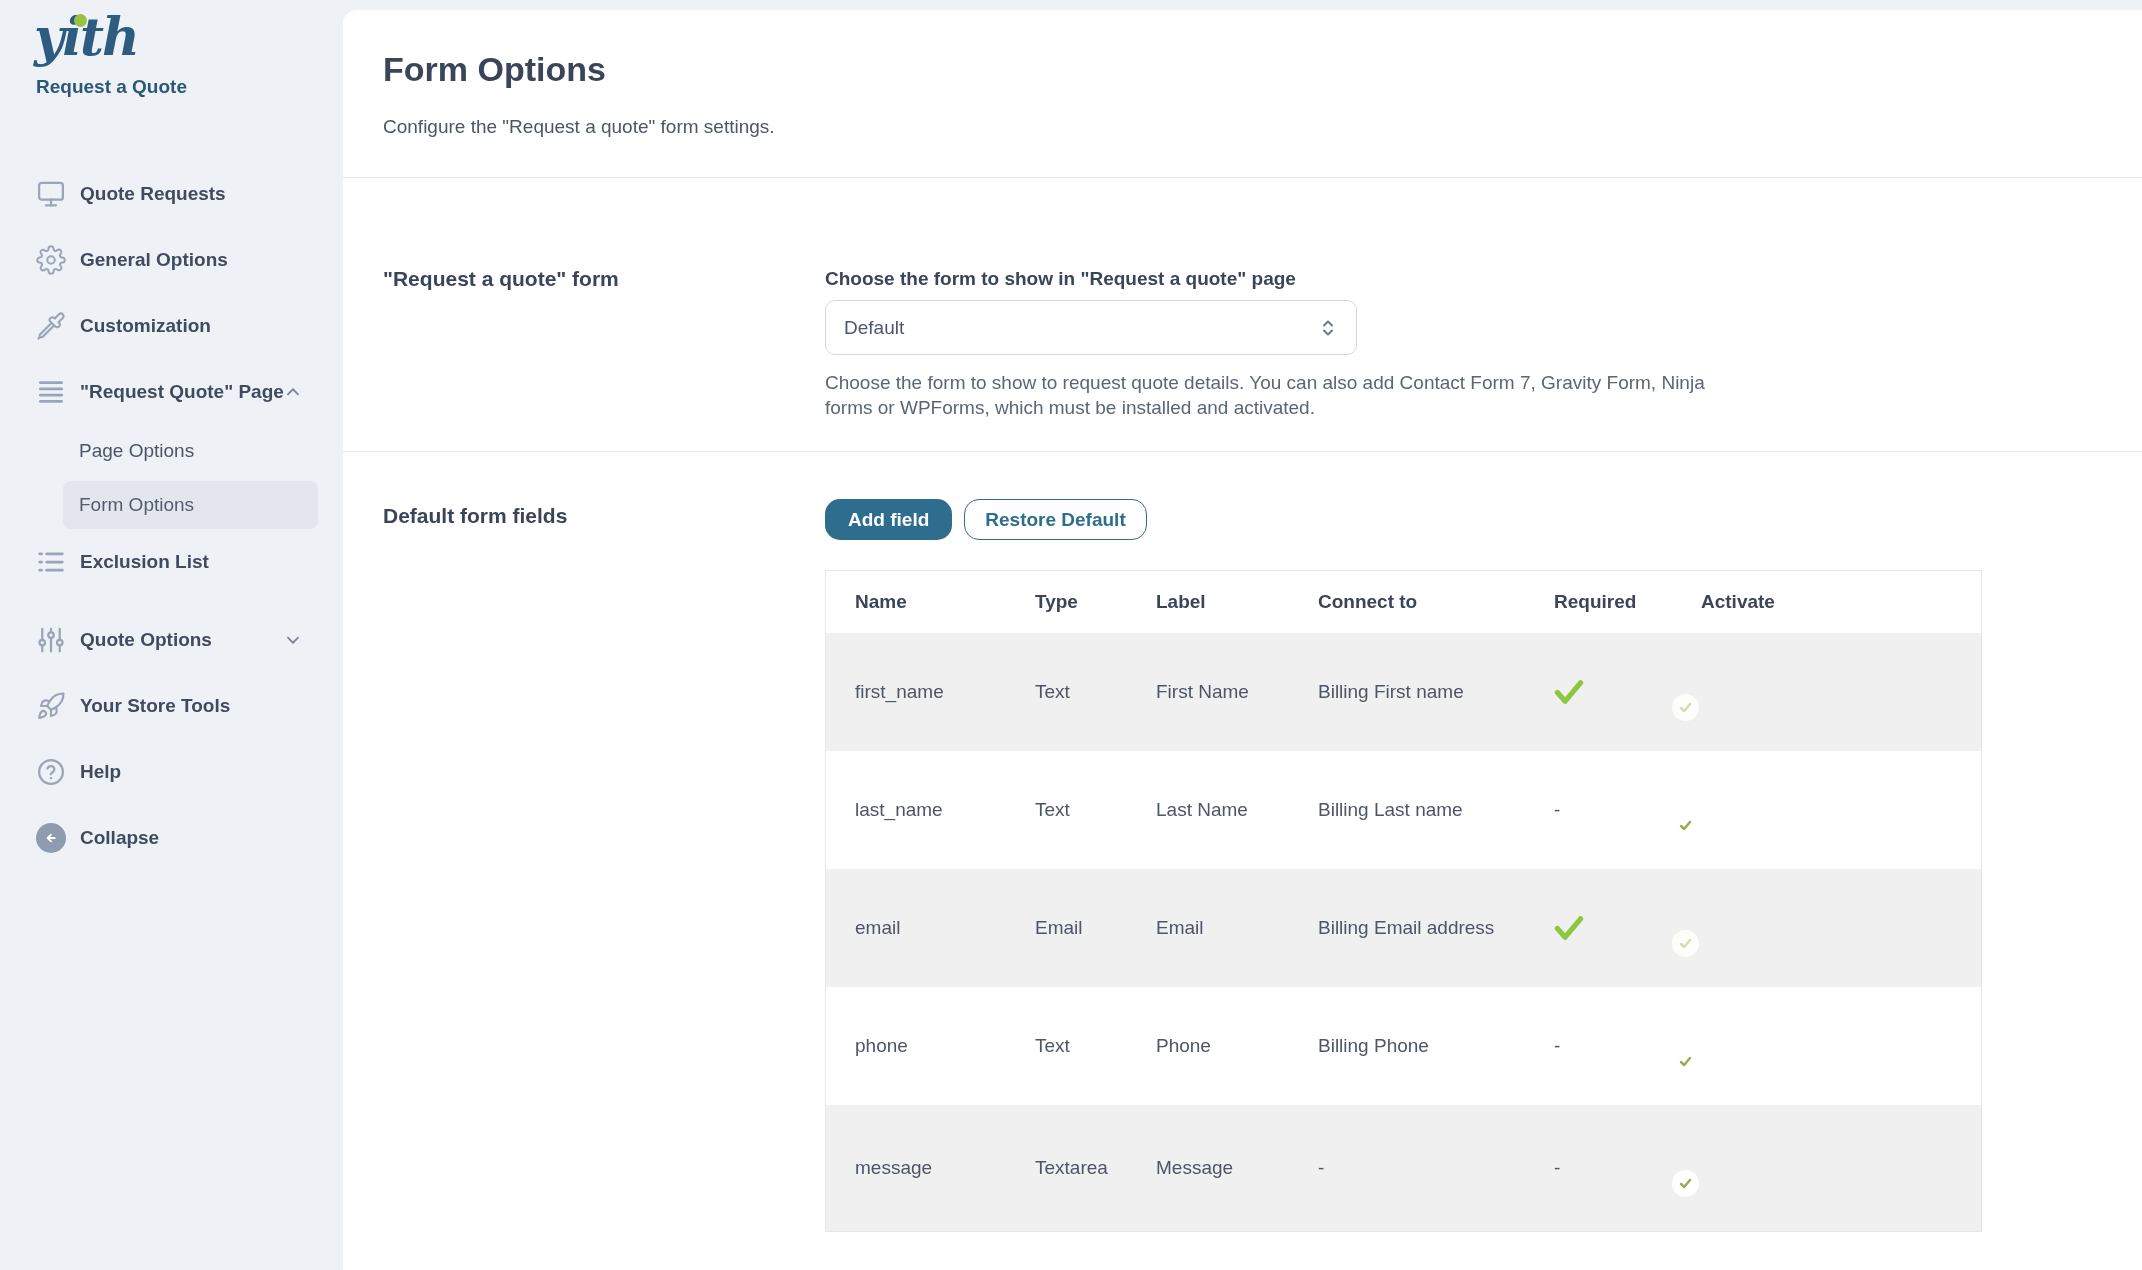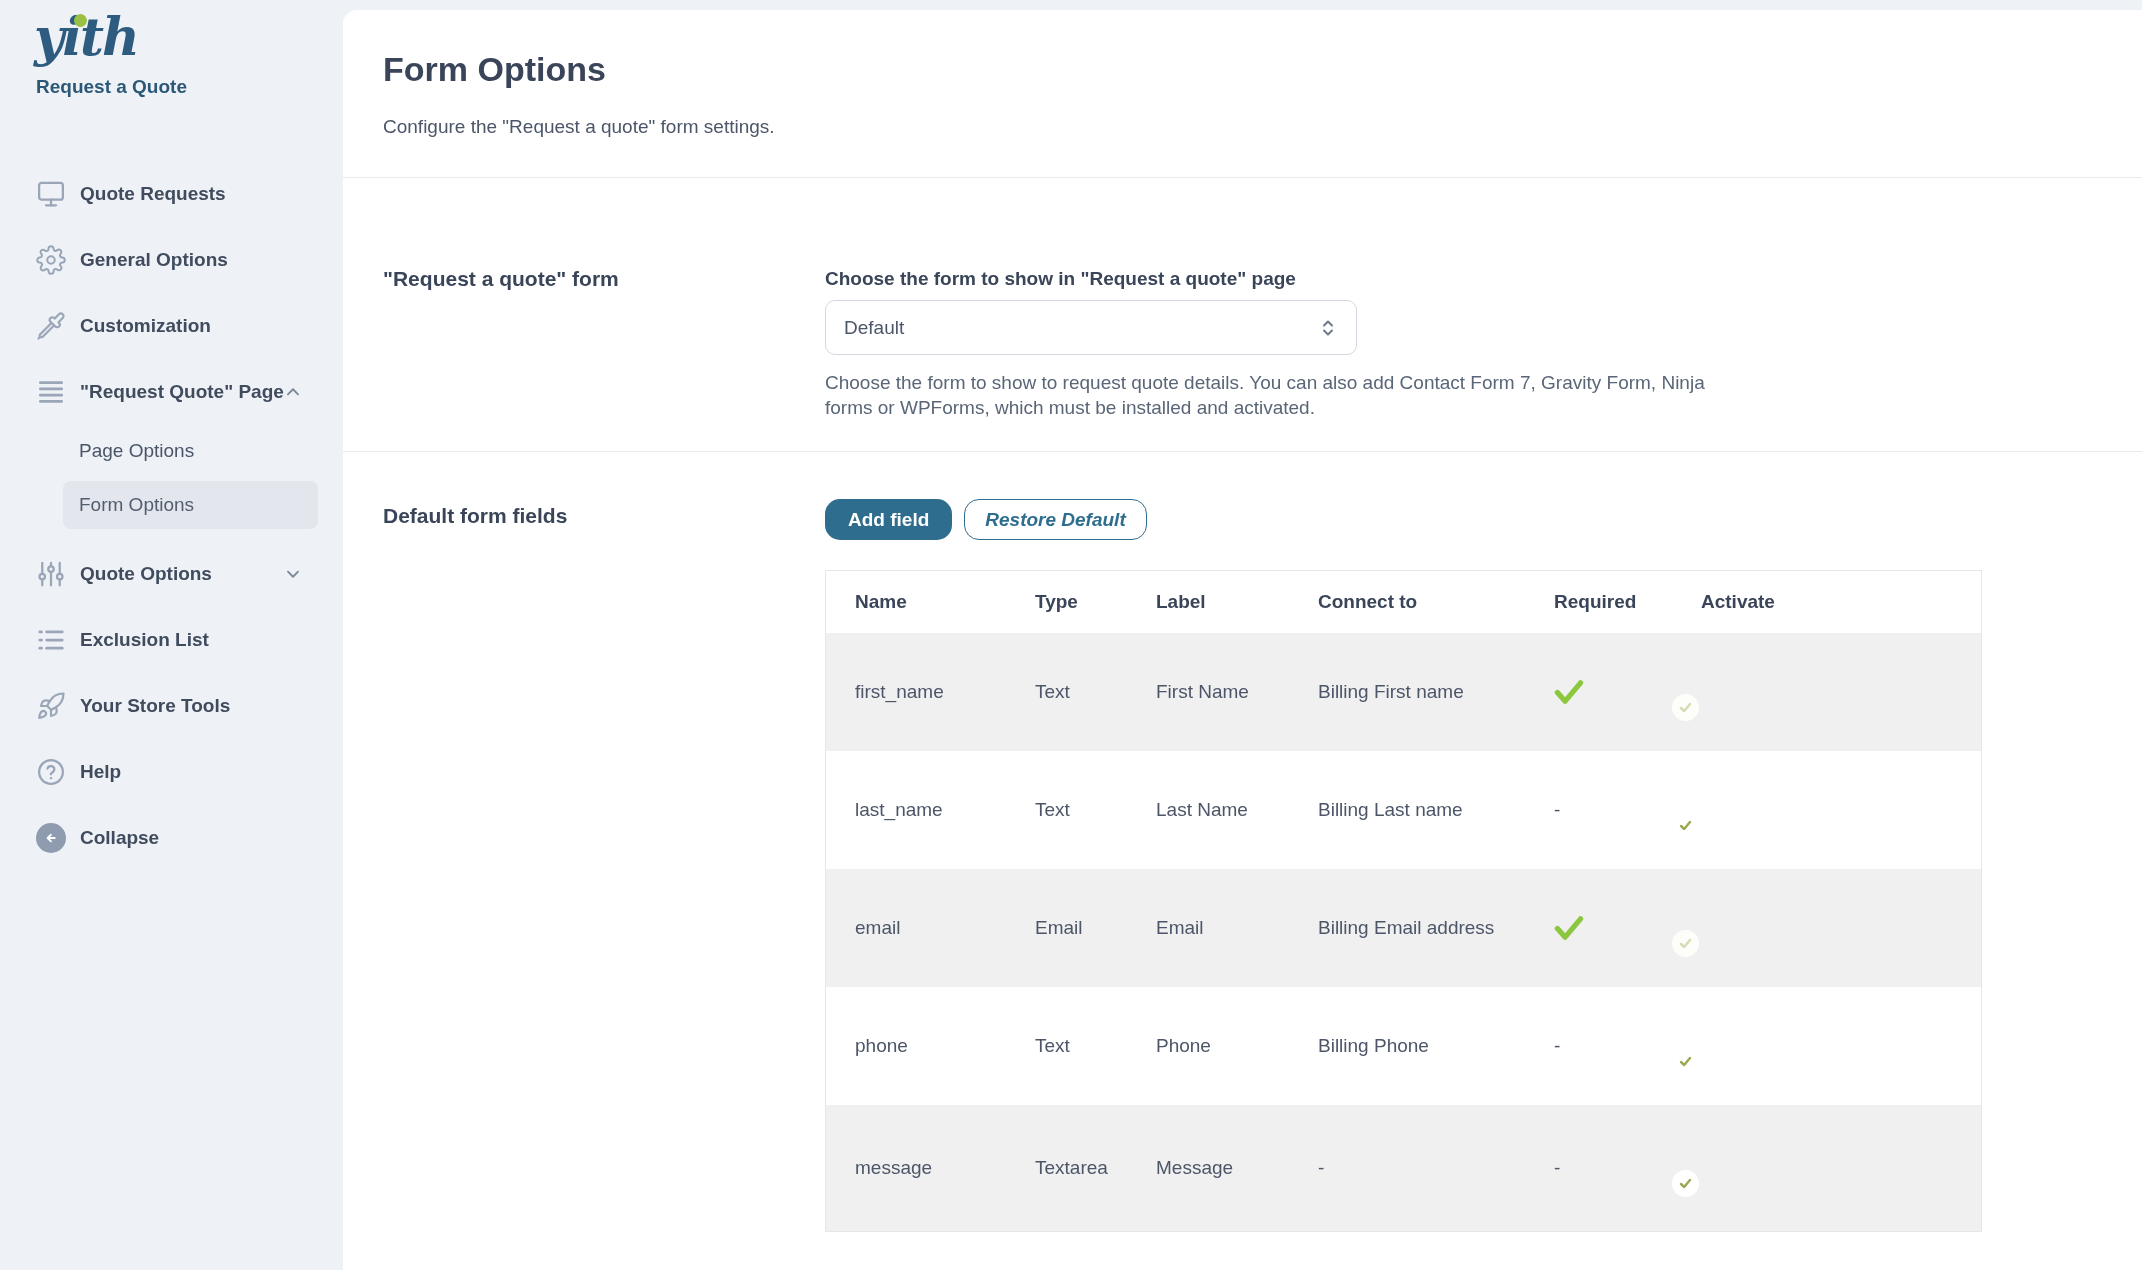--- a/index.html
+++ b/index.html
@@ -42,21 +42,21 @@
   .sec-label.s2 { top:494px; }
   .field-label { position:absolute; left:482px; top:258px; font-size:19px; font-weight:bold; color:#3a4559; }
   .select { position:absolute; left:482px; top:290px; width:532px; height:55px; border:1px solid #d3d8e0; border-radius:10px; background:#fff; display:flex; align-items:center; padding:0 16px 0 18px; cursor:pointer; }
   .select-value { font-size:19px; color:#4c5668; flex:1; }
   .select-chevron { color:#6e7a8a; display:flex; }
   .select-chevron svg { width:24px; height:24px; }
   .help-text { position:absolute; left:482px; top:360px; width:920px; font-size:19px; line-height:25px; color:#5a6677; }
   .btn-row { position:absolute; left:482px; top:489px; display:flex; }
   .btn { height:41px; border-radius:15px; font-family:inherit; font-size:19px; font-weight:bold; display:flex; align-items:center; cursor:pointer; }
   .btn-primary { background:#2e6d8e; color:#ffffff; border:none; padding:0 23px; }
-  .btn-outline { background:#ffffff; color:#2e6d8e; border:1.5px solid #2e6d8e; padding:8px 20px; margin-left:12px;font-style:italic; }
+  .btn-outline { background:#ffffff; color:#2e6d8e; border:1.5px solid #2e6d8e; padding:8px 20px; margin-left:12px; }
   
   .table { position:absolute; left:482px; top:560px; width:1157px; border:1px solid #e5e7ea; background:#fff; }
   .t-row { display:grid; grid-template-columns:160px 101px 142px 216px 127px 1fr; align-items:center; padding-left:29px;gap:20px; }
   .t-head { height:62px; background:#ffffff; }
   .t-head .t-cell { font-size:19px; font-weight:bold; color:#3a4559; }
   .t-body .t-row { height:118px; }
   .t-body .t-row:last-child { height:126px; }
   .t-body .t-row.striped { background:#f0f0f0; }
   .t-cell { font-size:19px; color:#4c5668; }
   .check-icon svg { width:30px; height:25px; display:block; }
@@ -124,50 +124,50 @@
             <polyline points="6.5 14.5 12 9 17.5 14.5"></polyline>
           </svg>
         </span>
       </div>
       <div class="nav-sub">
         <span class="nav-label">Page Options</span>
       </div>
       <div class="nav-sub active">
         <span class="nav-label">Form Options</span>
       </div>
+      <div class="nav-item">
+        <span class="nav-icon ">
+          <svg viewBox="0 0 24 24" fill="none" stroke="currentColor" stroke-linecap="round" stroke-linejoin="round" stroke-width="2.2">
+            <line x1="8.5" y1="5.5" x2="21" y2="5.5"></line>
+            <line x1="8.5" y1="12" x2="21" y2="12"></line>
+            <line x1="8.5" y1="18.5" x2="21" y2="18.5"></line>
+            <line x1="3" y1="5.5" x2="4.4" y2="5.5"></line>
+            <line x1="3" y1="12" x2="4.4" y2="12"></line>
+            <line x1="3" y1="18.5" x2="4.4" y2="18.5"></line>
+          </svg>
+        </span>
+        <span class="nav-label">Exclusion List</span>
+      </div>
       <div class="nav-item push">
         <span class="nav-icon ">
           <svg viewBox="0 0 24 24" fill="none" stroke="currentColor" stroke-linecap="round" stroke-linejoin="round" stroke-width="1.8">
             <line x1="5" y1="3" x2="5" y2="21"></line>
             <circle cx="5" cy="14" r="2.2" fill="#eef1f6"></circle>
             <line x1="12" y1="3" x2="12" y2="21"></line>
             <circle cx="12" cy="8" r="2.2" fill="#eef1f6"></circle>
             <line x1="19" y1="3" x2="19" y2="21"></line>
             <circle cx="19" cy="14" r="2.2" fill="#eef1f6"></circle>
           </svg>
         </span>
         <span class="nav-label">Quote Options</span>
         <span class="nav-chevron">
           <svg viewBox="0 0 24 24" fill="none" stroke="currentColor" stroke-linecap="round" stroke-linejoin="round" stroke-width="2">
             <polyline points="6.5 9.5 12 15 17.5 9.5"></polyline>
           </svg>
         </span>
-      </div>
-      <div class="nav-item">
-        <span class="nav-icon ">
-          <svg viewBox="0 0 24 24" fill="none" stroke="currentColor" stroke-linecap="round" stroke-linejoin="round" stroke-width="2.2">
-            <line x1="8.5" y1="5.5" x2="21" y2="5.5"></line>
-            <line x1="8.5" y1="12" x2="21" y2="12"></line>
-            <line x1="8.5" y1="18.5" x2="21" y2="18.5"></line>
-            <line x1="3" y1="5.5" x2="4.4" y2="5.5"></line>
-            <line x1="3" y1="12" x2="4.4" y2="12"></line>
-            <line x1="3" y1="18.5" x2="4.4" y2="18.5"></line>
-          </svg>
-        </span>
-        <span class="nav-label">Exclusion List</span>
       </div>
       <div class="nav-item">
         <span class="nav-icon ">
           <svg viewBox="0 0 24 24" fill="none" stroke="currentColor" stroke-linecap="round" stroke-linejoin="round" stroke-width="1.7">
             <path d="M4.5 16.5c-1.5 1.26-2 5-2 5s3.74-.5 5-2c.71-.84.7-2.13-.09-2.91a2.18 2.18 0 0 0-2.91-.09z"></path>
             <path d="M12 15l-3-3a22 22 0 0 1 2-3.95A12.88 12.88 0 0 1 22 2c0 2.72-.78 7.5-6 11a22.35 22.35 0 0 1-4 2z"></path>
             <path d="M9 12H4s.55-3.03 2-4c1.62-1.08 5 0 5 0"></path>
             <path d="M12 15v5s3.03-.55 4-2c1.08-1.62 0-5 0-5"></path>
           </svg>
         </span>

